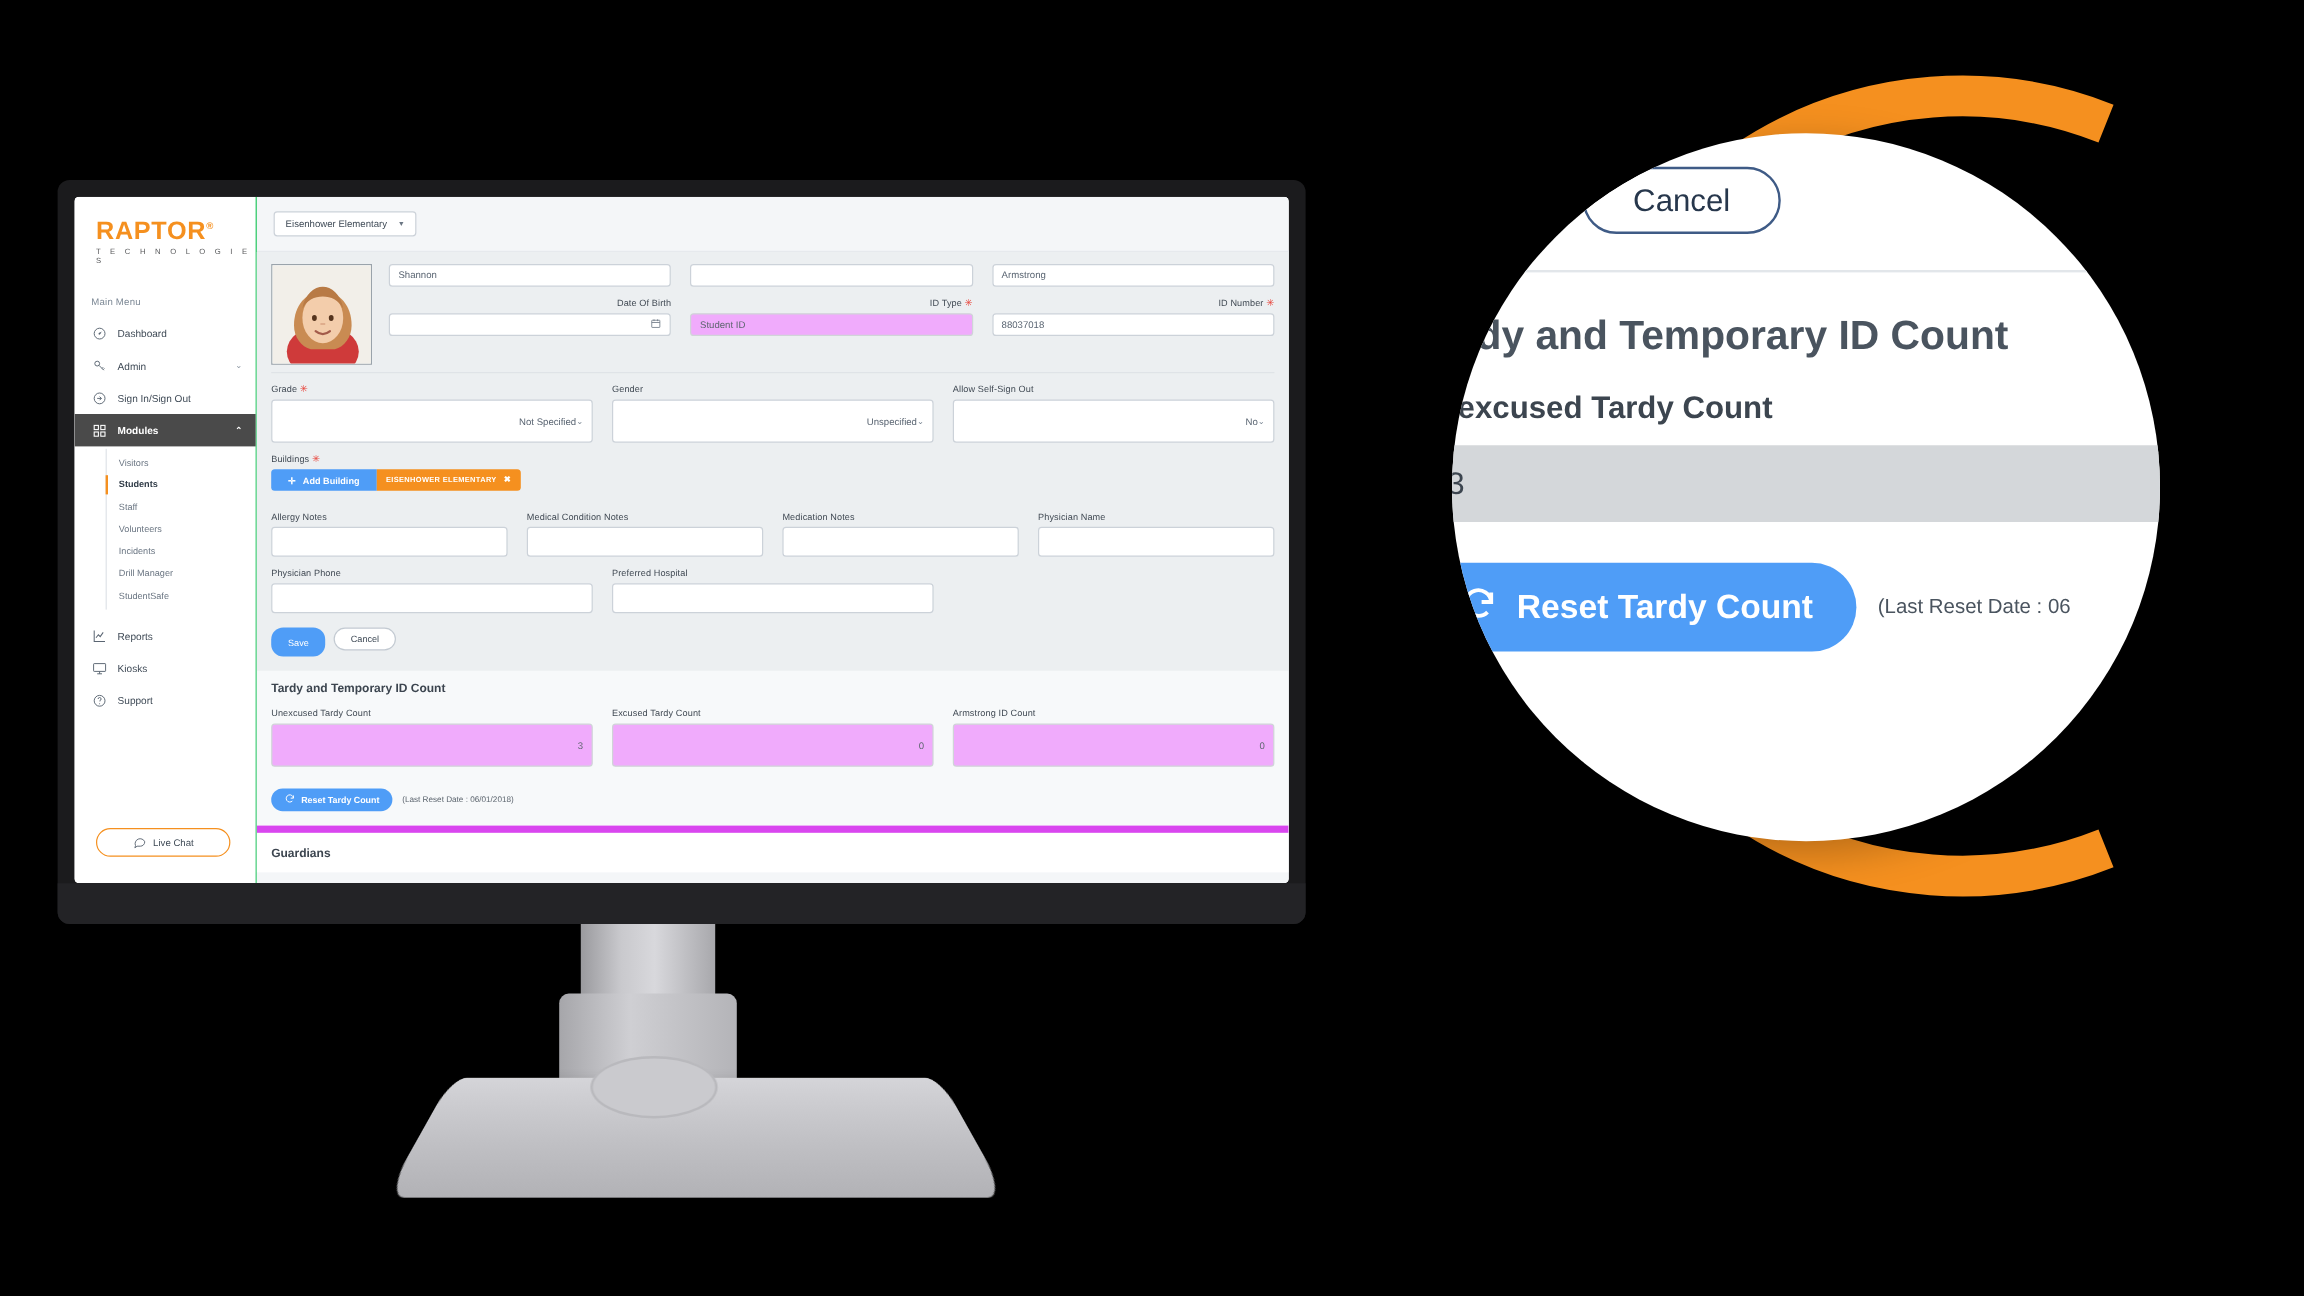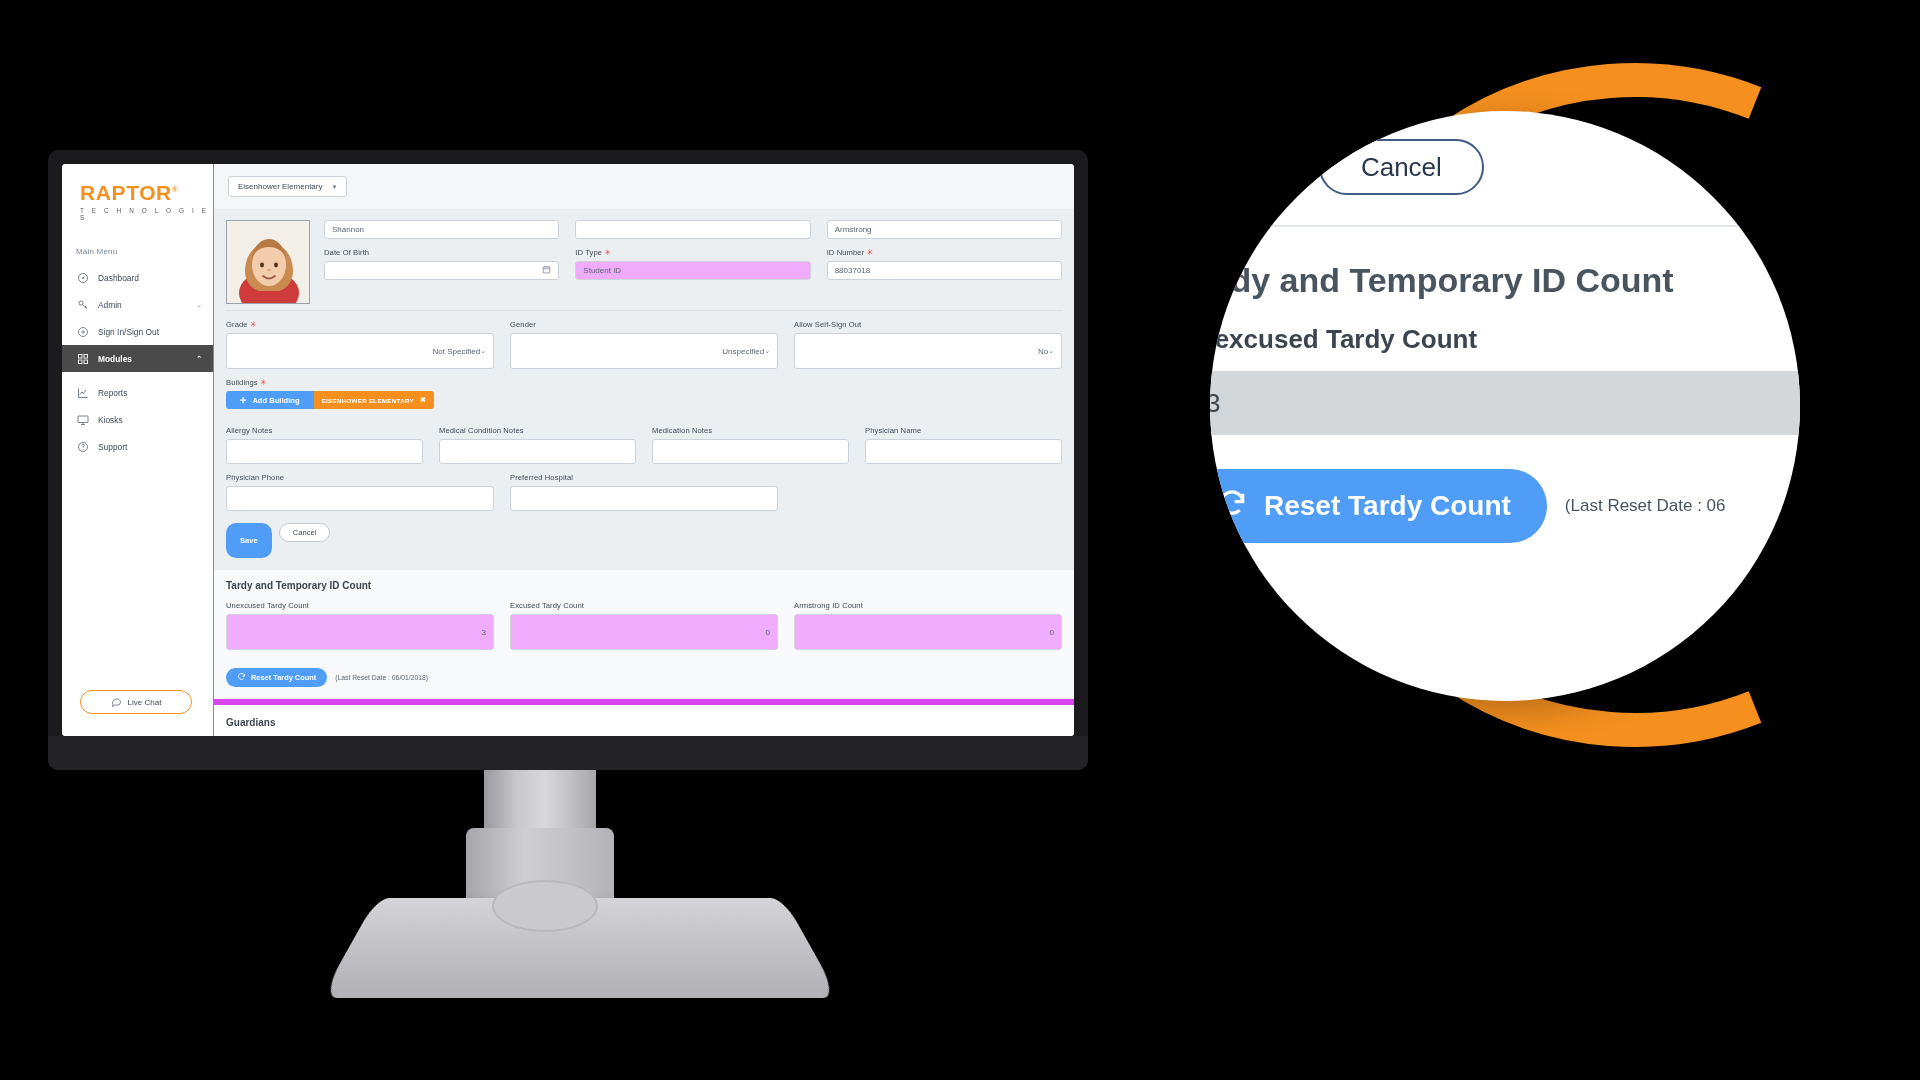--- a/index.html
+++ b/index.html
@@ -140,21 +140,21 @@
 
   
   .panel { background: #eceff1; padding: 10px 12px 12px 12px; }
   .panel-white { background: #f7f9fa; padding: 10px 12px 12px 12px; }
 
   .row-top { display: flex; gap: 14px; }
   .photo {
     width: 84px; height: 84px; border: 1px solid #9aa3ab; background: #fff;
     overflow: hidden; position: relative; flex: 0 0 84px;
   }
-  .fields-top { flex: 1; min-width: 0; }
+  .fields-top { flex: 1; min-width: 0; text-align: right; }
   .grid3 { display: grid; grid-template-columns: 1fr 1fr 1fr; gap: 0 16px; }
   .grid4 { display: grid; grid-template-columns: 1fr 1fr 1fr 1fr; gap: 0 16px; }
   .fg { margin-bottom: 9px; }
   .lbl {
     font-size: 7.6px; color: #414a54; font-weight: 400;
     margin-bottom: 4px; display: block; letter-spacing: .1px;
   }
   .req { color: #e8453c; font-size: 8px; }
   .inp {
     height: 19px; width: 100%; background: #fff;
@@ -179,22 +179,22 @@
   }
   .bld-tag {
     height: 18px; background: #F5901F; color: #fff;
     font-size: 6.2px; font-weight: 700; letter-spacing: .3px;
     display: flex; align-items: center; gap: 6px;
     padding: 0 8px; border-radius: 0 3px 3px 0;
   }
   .bld-tag .x { font-size: 7px; cursor: pointer; }
 
   .btn-save {
-    height: 35px; padding: 0 14px; border-radius: 10px; border: none;
-    background: #4f9df7; color: #fff; font-size: 7.6px; font-weight: 700;
+    height: 24px; padding: 0 14px; border-radius: 10px; border: none;
+    background: #4f9df7; color: #fff; font-size: 7.6px; font-weight: 400;
     cursor: pointer;
   }
   .btn-cancel {
     height: 19px; padding: 0 13px; border-radius: 10px;
     background: #fff; border: 1px solid #c3cad2; color: #3f4a56;
     font-size: 7.6px; cursor: pointer;
   }
   .btn-row { display: flex; gap: 7px; margin-top: 3px; }
 
   .section-title {
@@ -315,20 +315,29 @@
                     <rect x="3" y="3" width="7" height="7"></rect>
                     <rect x="14" y="3" width="7" height="7"></rect>
                     <rect x="3" y="14" width="7" height="7"></rect>
                     <rect x="14" y="14" width="7" height="7"></rect>
                   </svg>
               </span>
               <span>Modules</span>
               <span class="chev">⌃</span>
             </div>
 
+            <div class="subnav">
+              <div class="subnav-item">Visitors</div>
+              <div class="subnav-item current">Students</div>
+              <div class="subnav-item">Staff</div>
+              <div class="subnav-item">Volunteers</div>
+              <div class="subnav-item">Incidents</div>
+              <div class="subnav-item">Drill Manager</div>
+              <div class="subnav-item">StudentSafe</div>
+            </div>
 
             <div class="nav-gap"></div>
 
             <div class="nav-item">
               <span class="ico">
                 <svg viewBox="0 0 24 24" fill="none" stroke="#5a6572" stroke-width="1.7">
                     <path d="M3 3v18h18"></path>
                     <path d="M6 15l4-5 3 3 5-7"></path>
                   </svg>
               </span>

